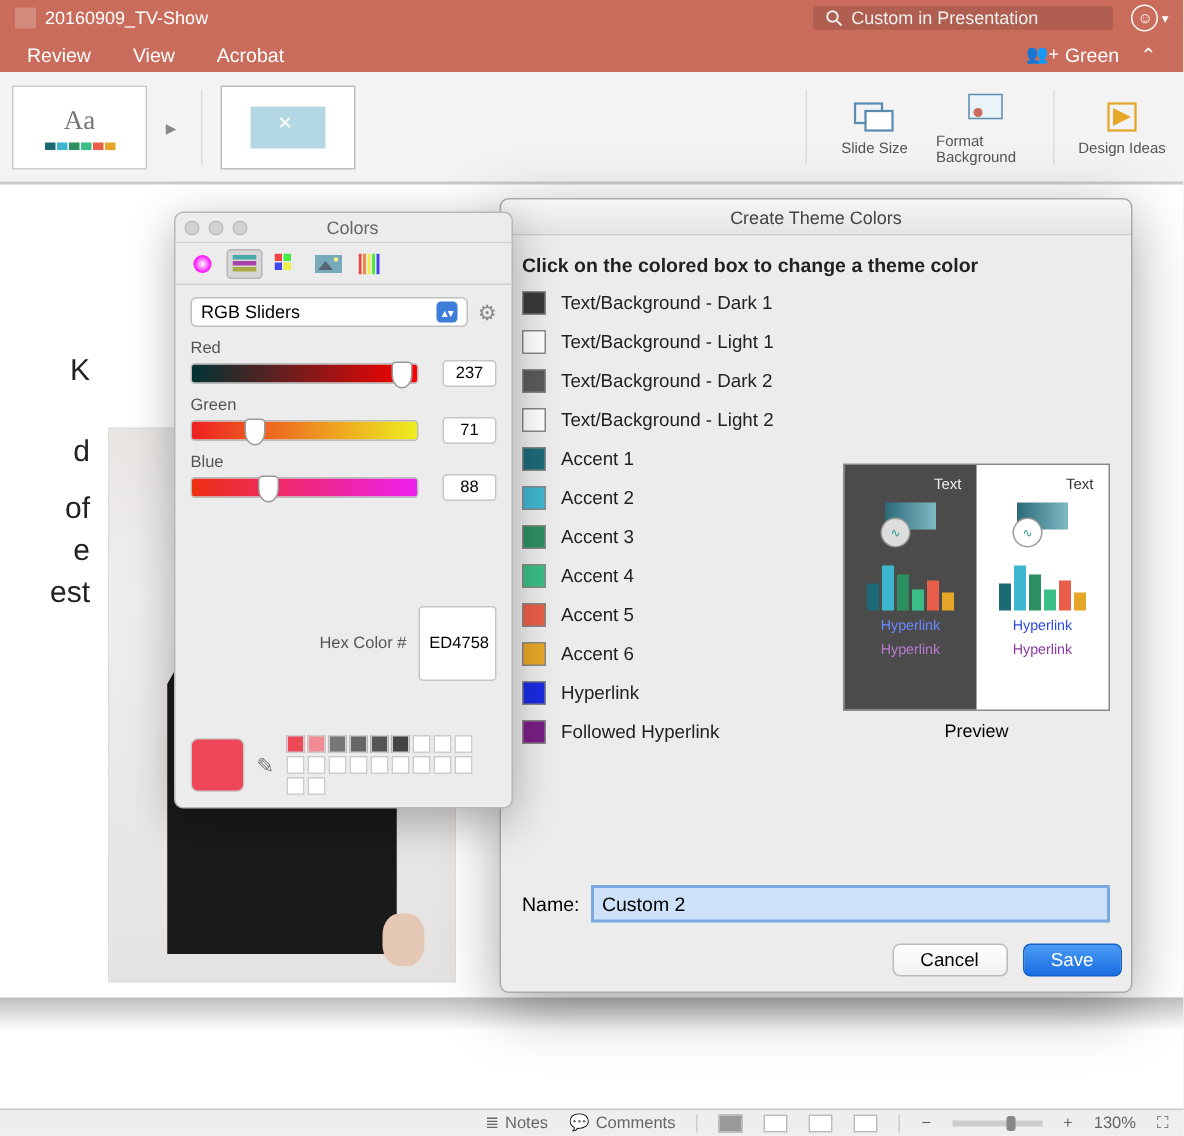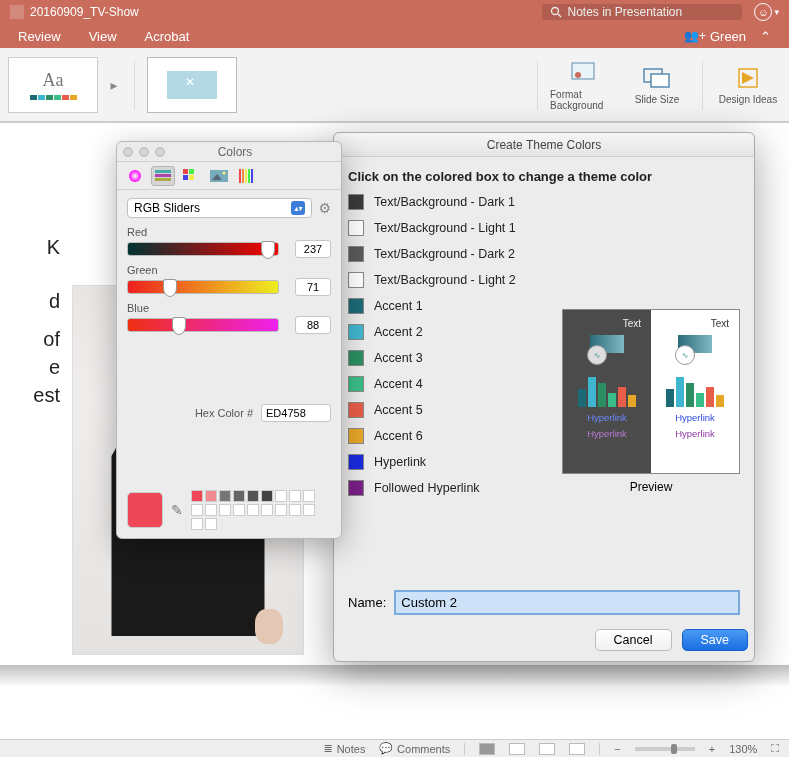--- a/index.html
+++ b/index.html
@@ -85,21 +85,21 @@
 .slider-row { margin-bottom:6px;}
 .slider-label { font-size:11px; color:#555; margin-bottom:2px;}
 .slider-wrap { display:flex; align-items:center; gap:16px;}
 .slider-track { flex:1; height:14px; border-radius:3px; position:relative; border:1px solid #bbb;}
 .track-red { background:linear-gradient(90deg,#003333,#ff0000);}
 .track-green { background:linear-gradient(90deg,#ee2020,#eeee20);}
 .track-blue { background:linear-gradient(90deg,#ee3010,#ee20ee);}
 .thumb-ctl { position:absolute; top:-2px; width:14px; height:18px; background:#fff; border:1px solid #999; border-radius:3px 3px 50% 50%;}
 .slider-val { width:36px; text-align:center; font-size:11px; background:#fff; border:1px solid #c5c5c5; border-radius:3px; padding:2px 0;}
 .hex-row { display:flex; align-items:center; justify-content:flex-end; gap:8px; margin-top:70px; font-size:11px; color:#555;}
-.hex-input { width:70px; font-size:11px; text-align:left; background:#fff; border:1px solid #c5c5c5; border-radius:3px; padding:2px 4px;}
+.hex-input { width:52px; font-size:11px; text-align:right; background:#fff; border:1px solid #c5c5c5; border-radius:3px; padding:18px 4px;}
 .cp-footer { position:absolute; bottom:8px; left:10px; right:10px; display:flex; align-items:center; gap:8px;}
 .big-swatch { width:36px; height:36px; border-radius:5px; border:1px solid #ccc;}
 .eyedrop { color:#777; font-size:14px;}
 .mini-swatches { display:flex; flex-wrap:wrap; gap:2px; width:130px;}
 .mini-swatches span { width:12px; height:12px; border:1px solid #ccc;}
 
 
 .shadowbar { position:absolute; left:0; right:0; top:665px; height:22px; background:linear-gradient(rgba(0,0,0,0.25),rgba(0,0,0,0));}
 
 
@@ -114,21 +114,21 @@
 
 <div class="titlebar">
   <div class="docicon"></div>
   <div class="docname">20160909_TV-Show</div>
   <div class="spacer"></div>
   <div class="search">
     <svg width="12" height="12" viewBox="0 0 12 12">
         <circle cx="5" cy="5" r="3.5" fill="none" stroke="#eee" stroke-width="1.3"></circle>
         <line x1="8" y1="8" x2="11" y2="11" stroke="#eee" stroke-width="1.3"></line>
       </svg>
-    <span>Notes in Presentation</span>
+    <span>Custom in Presentation</span>
   </div>
   <div class="smiley">☺</div>
   <div class="chev">▾</div>
 </div>
 
 <div class="menubar">
   <span>Review</span>
   <span>View</span>
   <span>Acrobat</span>
   <div class="share">
@@ -154,35 +154,35 @@
   <div class="ribbon-divider"></div>
   <div class="variant-selected">
     <div class="thumb">
         <div class="x">✕</div>
       </div>
   </div>
   <div class="ribbon-spacer"></div>
   <div class="ribbon-divider"></div>
   <div class="ribbon-btn">
     <div class="ic">
+        <svg width="28" height="20">
+          <rect x="1" y="1" width="18" height="13" fill="none" stroke="#5a8bb0" stroke-width="1.5"></rect>
+          <rect x="8" y="6" width="18" height="13" fill="#fff" stroke="#5a8bb0" stroke-width="1.5"></rect>
+        </svg>
+      </div>
+    <span>Slide Size</span>
+  </div>
+  <div class="ribbon-btn">
+    <div class="ic">
         <svg width="26" height="24">
           <rect x="2" y="2" width="22" height="16" fill="#eaf3f8" stroke="#5a8bb0"></rect>
           <circle cx="8" cy="14" r="3" fill="#c96c5b"></circle>
         </svg>
       </div>
     <span>Format Background</span>
-  </div>
-  <div class="ribbon-btn">
-    <div class="ic">
-        <svg width="28" height="20">
-          <rect x="1" y="1" width="18" height="13" fill="none" stroke="#5a8bb0" stroke-width="1.5"></rect>
-          <rect x="8" y="6" width="18" height="13" fill="#fff" stroke="#5a8bb0" stroke-width="1.5"></rect>
-        </svg>
-      </div>
-    <span>Slide Size</span>
   </div>
   <div class="ribbon-divider"></div>
   <div class="ribbon-btn">
     <div class="ic">
         <svg width="24" height="24">
           <rect x="3" y="3" width="18" height="18" fill="none" stroke="#e6a628" stroke-width="1.5"></rect>
           <path d="M6 6 L18 12 L6 18" fill="#e6a628"></path>
         </svg>
       </div>
     <span>Design Ideas</span>

